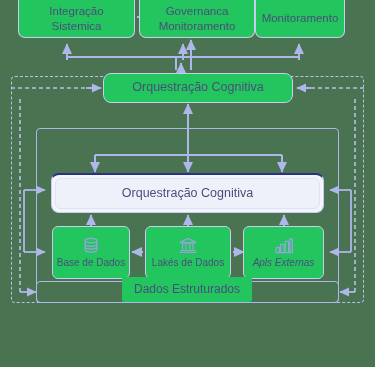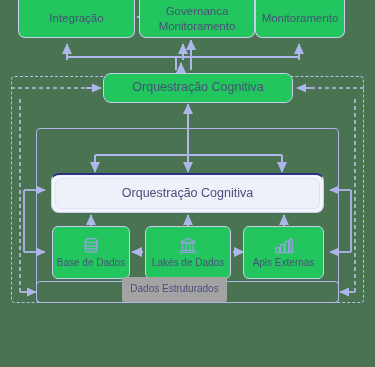--- a/index.html
+++ b/index.html
@@ -92,32 +92,32 @@
   
   .src{
     top:226px;height:53px;
     flex-direction:column;
     gap:0;
     font-size:10px;
     border-radius:6px;
   }
   #src-1{left:52px;width:78px;}
   #src-2{left:145px;width:86px;}
-  #src-3{left:243px;width:81px;}
+  #src-3{left:243px;width:81px;font-style:italic;}
   .src .glyph{
     width:22px;height:20px;display:block;
     margin-bottom:1px;
   }
   .src .lbl{display:block;}
 
   
   #dados{
-    left:122px;top:277px;width:105px;height:25px;
-    font-size:10px;border-radius:2px;
-    border:none;background:#a3a3a3;
+    left:122px;top:277px;width:130px;height:25px;
+    font-size:12px;border-radius:2px;
+    border:none;background:#22c55e;
     z-index:5;
   }
 
   
   #wires{position:absolute;inset:0;pointer-events:none;}
 </style>
 </head>
 <body>
 
 <div id="stage">
@@ -196,20 +196,21 @@
     </g>
     <g stroke="#b9c0ec" stroke-width="1.6" fill="none" stroke-dasharray="4 3">
       <path d="M20,292 L20,96"></path>
       <path d="M355,292 L355,96"></path>
     </g>
   </svg>
 
   <div class="card top-card" id="top-1">
     <div>
       <span>Integração</span>
+      <span>Sistemica</span>
     </div>
   </div>
 
   <div class="card top-card" id="top-2">
     <div>
       <span>Governanca</span>
       <span>Monitoramento</span>
     </div>
   </div>
 

